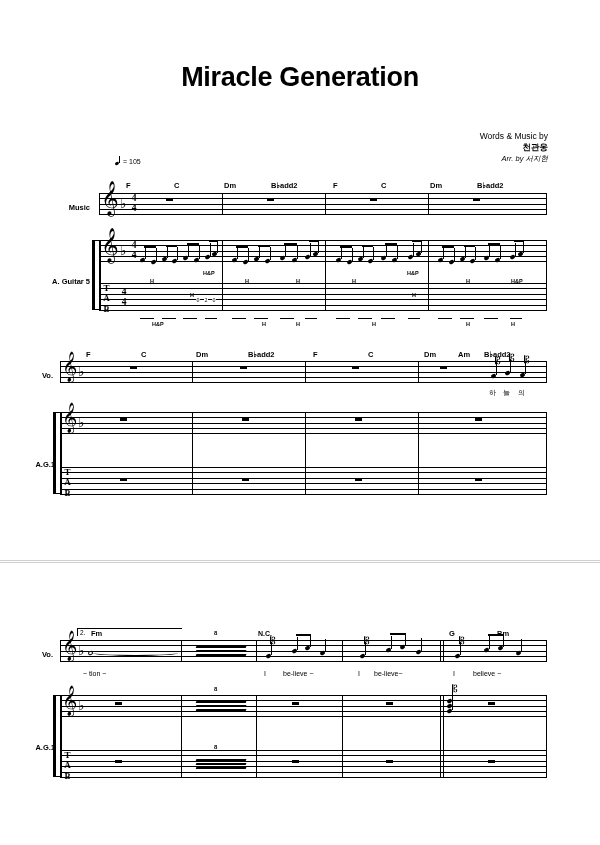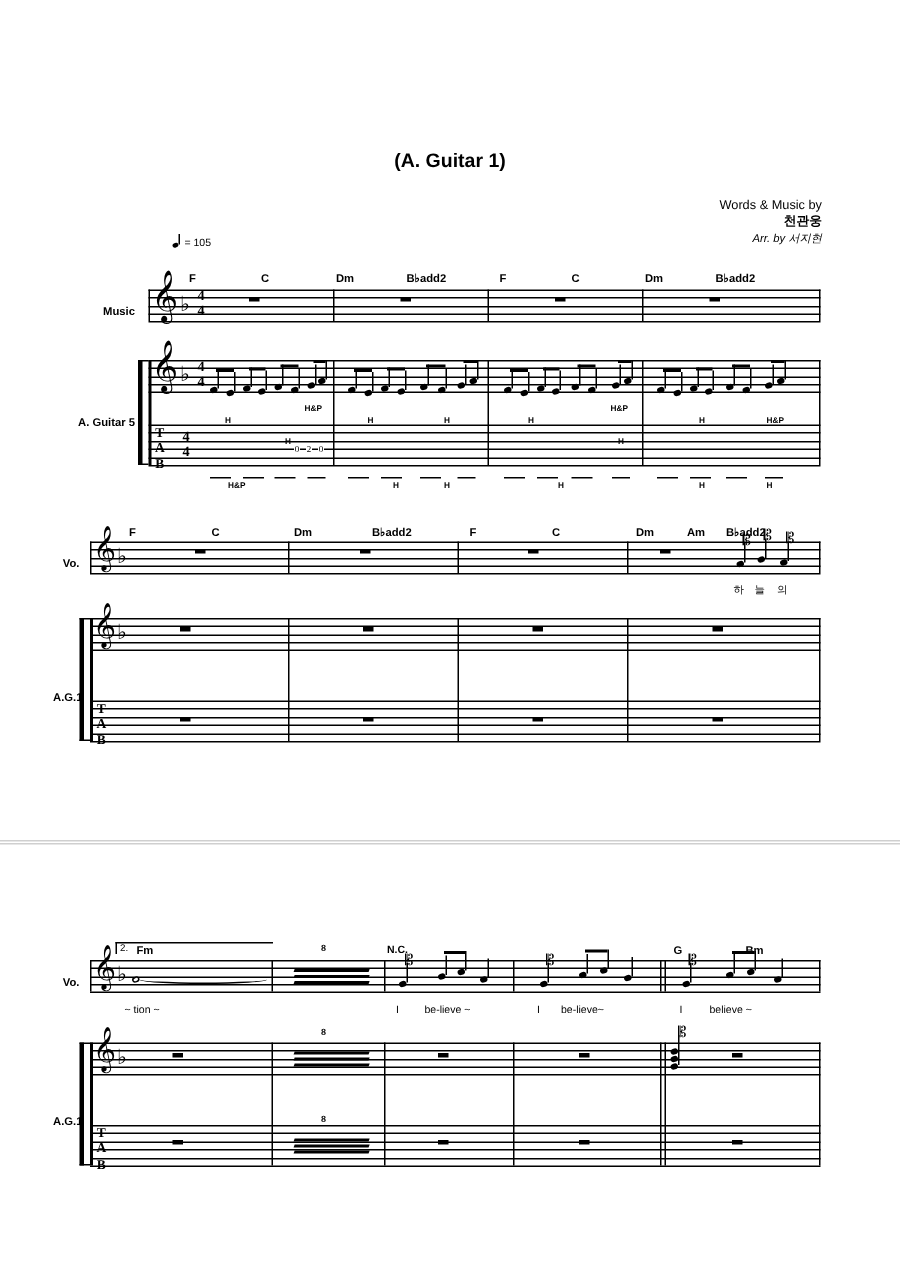--- a/index.html
+++ b/index.html
@@ -270,21 +270,21 @@
     width: 600px;
     height: 0.7px;
     background: #cfcfcf;
   }
 </style>
 </head>
 <body>
 
 <div class="page">
 
-  <div class="subtitle">(A. Guitar 1)</div>
+  <div class="title">Miracle Generation</div>
 
   <div class="credits">
     <div class="words">Words &amp; Music by</div>
     <div class="composer">천관웅</div>
     <div class="arr">Arr. by 서지현</div>
   </div>
 
   <div class="tempo" style="left:115px; top:157px;">
     <span class="note"></span>
     <span>= 105</span>

